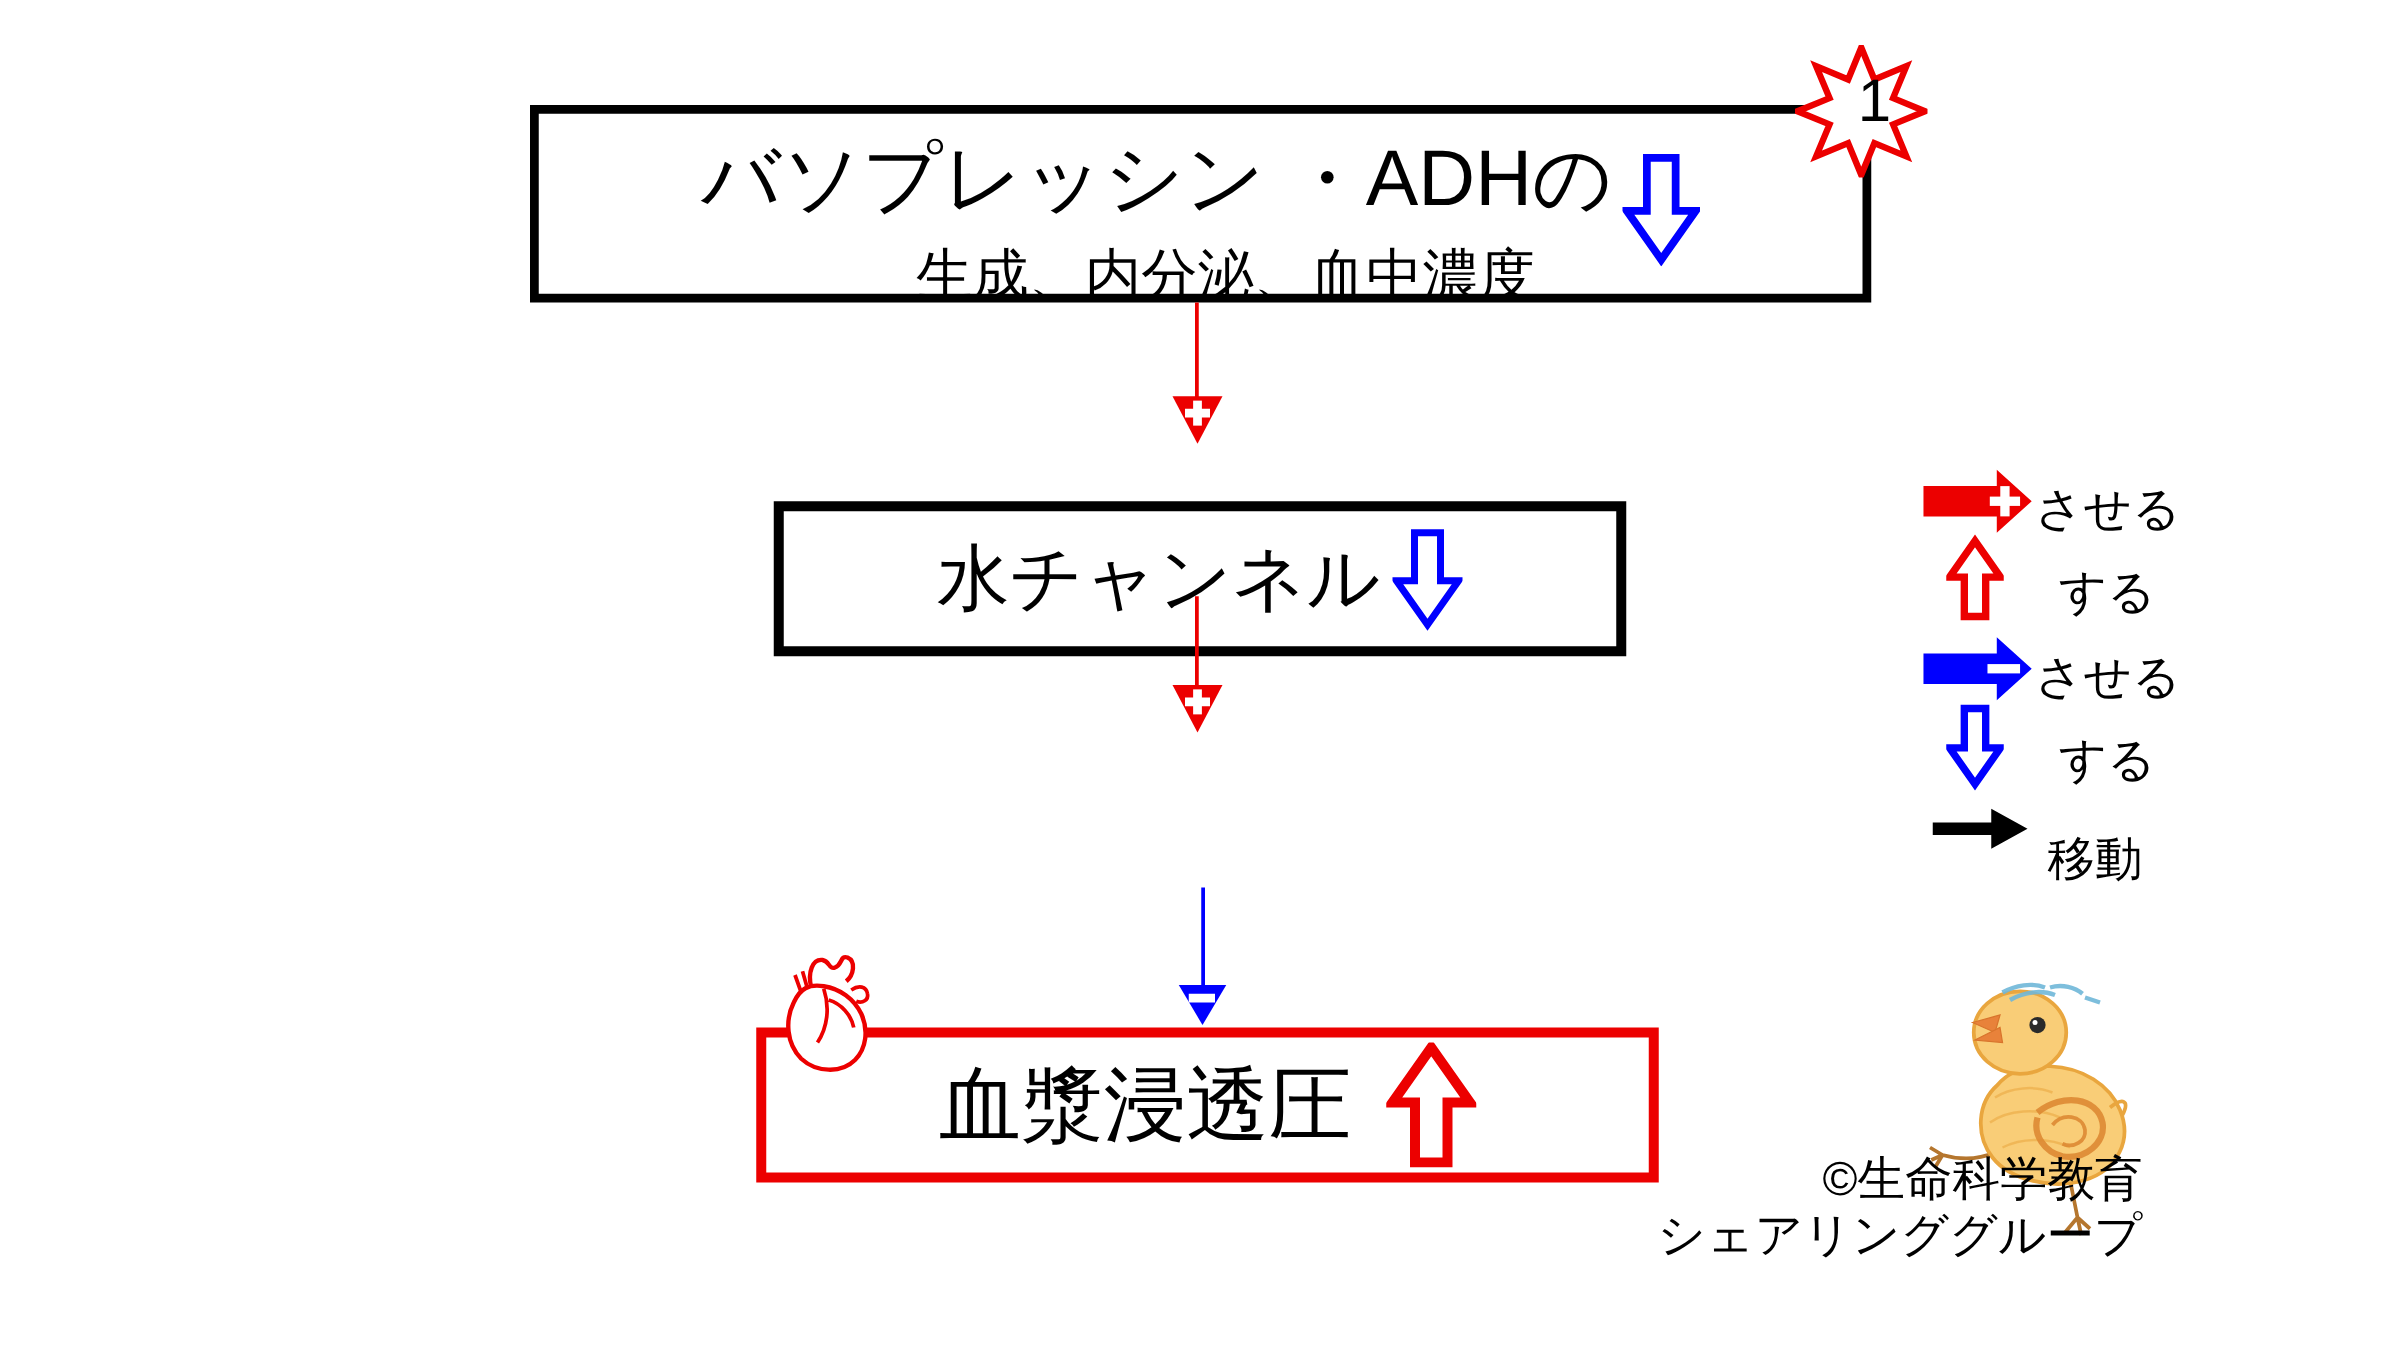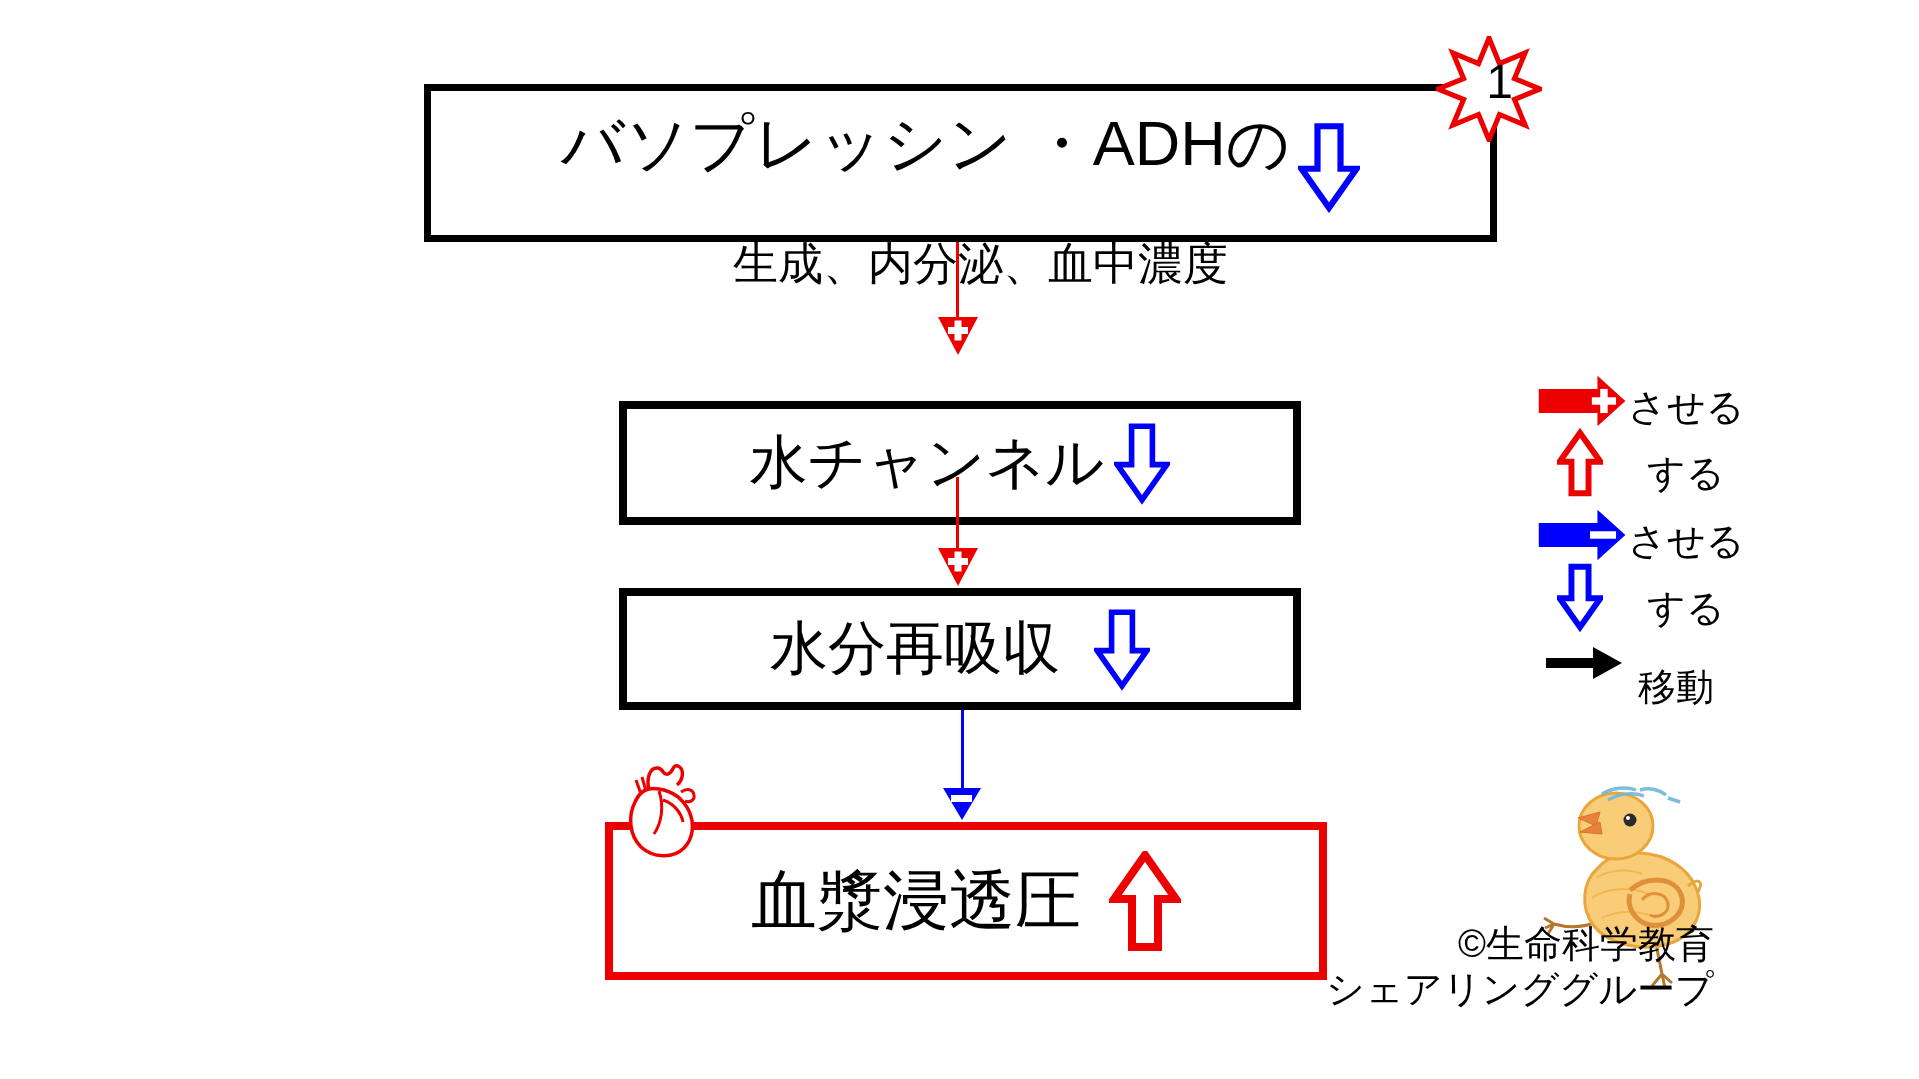--- a/index.html
+++ b/index.html
@@ -4,21 +4,21 @@
 <style>
   :root{
     --red:#ec0000; --blue:#0000ff; --black:#000000;
     --chick_body:#f9cd77; --chick_shade:#e9a63e; --chick_beak:#e8823a; --chick_hair:#6fb7d8;
   }
   html,body{margin:0;padding:0;background:#fff;}
   body{font-family:"Liberation Sans", sans-serif;color:#000;}
   #stage{position:relative;width:1919px;height:1079px;background:#fff;overflow:hidden;}
 
   .abs{position:absolute;}
-  .flowbox{box-sizing:border-box;background:#fff;display:flex;align-items:center;justify-content:center;gap:44px;}
+  .flowbox{box-sizing:border-box;background:#fff;display:flex;align-items:center;justify-content:center;}
   .black-border{border:8px solid #000;}
 
   
   #box1{left:424px;top:84px;width:1073px;height:158px;border:7px solid #000;
         flex-direction:column;justify-content:flex-start;padding-top:2px;}
   .box1-row{display:flex;align-items:flex-start;justify-content:center;gap:8px;height:102px;}
   .box1-title{font-size:63px;line-height:100px;white-space:nowrap;}
   .box1-arrow{margin-top:28px;}
   .box1-subtitle{font-size:45px;line-height:50px;white-space:nowrap;margin-left:40px;}
 
@@ -37,21 +37,21 @@
   #c2-head{left:936px;top:546px;}
   #c3-line{left:961px;top:710px;height:78px;}
   #c3-head{left:941px;top:786px;}
 
   
   #box2{left:619px;top:353px;width:682px;height:124px;gap:10px;margin-top:48px;}
   #box3{left:619px;top:588px;width:682px;height:122px;gap:34px;}
   .mid-label{font-size:58px;white-space:nowrap;}
 
   
-  #box4{left:605px;top:822px;width:722px;height:158px;border:8px solid var(--red);gap:28px;text-align:center;}
+  #box4{left:605px;top:822px;width:722px;height:124px;border:8px solid var(--red);gap:28px;text-align:center;}
   #box4 .mid-label{font-size:66px;}
 
   #heart{left:615px;top:758px;width:92px;height:102px;z-index:4;}
 
   
   .legend-terms{width:210px;text-align:center;font-size:35px;line-height:37px;white-space:nowrap;}
   #legend-inc-terms{left:1350px;top:381px;color:var(--red);}
   #legend-dec-terms{left:1350px;top:513px;color:var(--blue);}
   .legend-label{font-size:38px;color:#000;white-space:nowrap;}
   #lg-red-right{left:1537px;top:374px;}
@@ -110,26 +110,20 @@
     </svg>
   </div>
 
   <div id="c2-line" class="abs conn-line-red"></div>
   <svg id="c2-head" class="abs" width="44" height="42" viewBox="0 0 44 42">
     <polygon points="2,2 42,2 22,40" class="fl-red"></polygon>
     <rect x="12" y="12" width="20" height="7" class="fl-white"></rect>
     <rect x="18.5" y="5.5" width="7" height="20" class="fl-white"></rect>
   </svg>
 
-  <div id="box3" class="abs flowbox black-border">
-    <span class="mid-label">水分再吸収</span>
-    <svg width="56" height="94" viewBox="0 0 70 100">
-      <polygon points="22,4 48,4 48,52 66,52 35,96 4,52 22,52" class="fl-white st-blue" stroke-width="7"></polygon>
-    </svg>
-  </div>
 
   <div id="c3-line" class="abs conn-line-blue"></div>
   <svg id="c3-head" class="abs" width="42" height="36" viewBox="0 0 42 36">
     <polygon points="2,2 40,2 21,34" class="fl-blue"></polygon>
     <rect x="10" y="9" width="21" height="7" class="fl-white"></rect>
   </svg>
 
   <div id="box4" class="abs flowbox">
     <span class="mid-label">血漿浸透圧</span>
     <svg width="72" height="100" viewBox="0 0 70 100">

